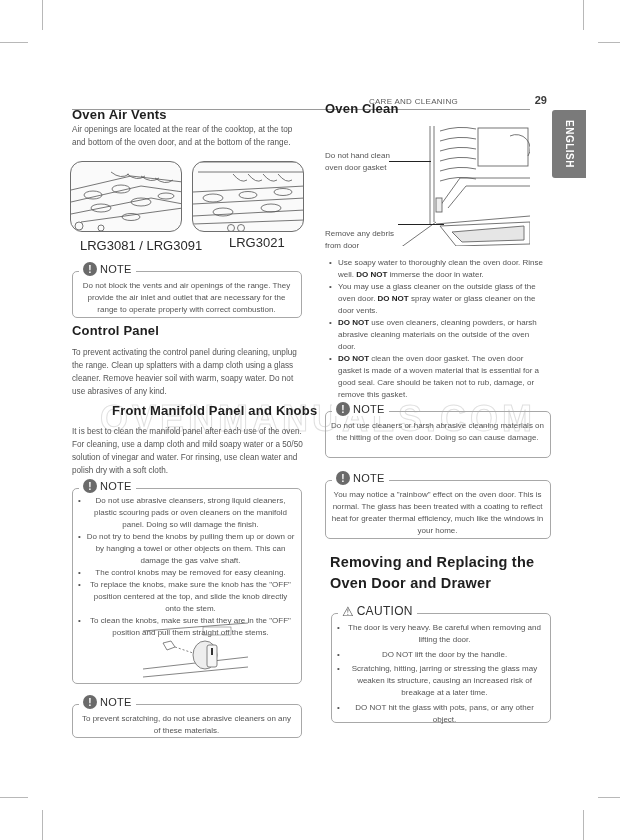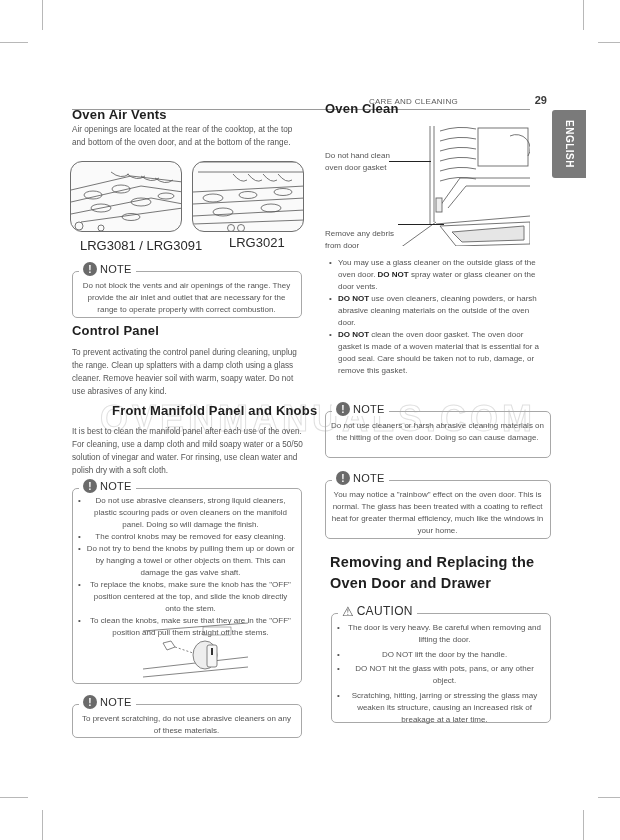--- a/index.html
+++ b/index.html
@@ -150,22 +150,22 @@
 
 
 <div class="note" style="left:72px;top:488px;width:230px;height:196px;">
   <div class="note-head">
     <span class="bang">!</span>
     <span class="label">NOTE</span>
   </div>
   <div class="note-body" style="padding-top:6px;">
     <ul>
       <li>Do not use abrasive cleansers, strong liquid cleaners, plastic scouring pads or oven cleaners on the manifold panel. Doing so will damage the finish.</li>
+      <li>Do not try to bend the knobs by pulling them up or down or by hanging a towel or other objects on them. This can damage the gas valve shaft.</li>
       <li>The control knobs may be removed for easy cleaning.</li>
-      <li>Do not try to bend the knobs by pulling them up or down or by hanging a towel or other objects on them. This can damage the gas valve shaft.</li>
       <li>To replace the knobs, make sure the knob has the "OFF" position centered at the top, and slide the knob directly onto the stem.</li>
       <li>To clean the knobs, make sure that they are in the "OFF" position and pull them straight off the stems.</li>
     </ul>
   </div>
   <svg style="position:absolute;left:70px;top:132px;" width="110" height="60" viewBox="0 0 110 60">
     <g fill="none" stroke="#666" stroke-width="0.8">
       <path d="M0 10 L105 2"></path>
         <path d="M0 48 L105 36"></path>
         <path d="M0 56 L105 46"></path>
       <rect x="60" y="6" width="28" height="8" stroke-width="0.5"></rect>
@@ -207,20 +207,21 @@
     <path d="M36 96 L0 122"></path>
   </g>
 </svg>
 <line></line>
 <div style="position:absolute;left:389px;top:161px;width:42px;height:1px;background:#222;"></div>
 <div style="position:absolute;left:398px;top:224px;width:46px;height:1px;background:#222;"></div>
 <p class="callout" style="left:325px;top:150px;width:70px;">Do not hand clean oven door gasket</p>
 <p class="callout" style="left:325px;top:228px;width:70px;">Remove any debris from door</p>
 
 <ul class="bullets" style="left:329px;top:257px;width:220px;">
+  <li><span>Use soapy water to thoroughly clean the oven door. Rinse well. </span><span class="dn">DO NOT</span><span> immerse the door in water.</span></li>
   <li><span>You may use a glass cleaner on the outside glass of the oven door. </span><span class="dn">DO NOT</span><span> spray water or glass cleaner on the door vents.</span></li>
   <li><span class="dn">DO NOT</span><span> use oven cleaners, cleaning powders, or harsh abrasive cleaning materials on the outside of the oven door.</span></li>
   <li><span class="dn">DO NOT</span><span> clean the oven door gasket. The oven door gasket is made of a woven material that is essential for a good seal. Care should be taken not to rub, damage, or remove this gasket.</span></li>
 </ul>
 
 
 <div class="note" style="left:325px;top:411px;width:226px;height:47px;">
   <div class="note-head">
     <span class="bang">!</span>
     <span class="label">NOTE</span>
@@ -245,20 +246,20 @@
 
 <div class="note" style="left:331px;top:613px;width:220px;height:110px;">
   <div class="note-head">
     <span class="warn">⚠</span>
     <span class="label" style="font-size:12px;">CAUTION</span>
   </div>
   <div class="note-body">
     <ul class="spaced">
       <li>The door is very heavy. Be careful when removing and lifting the door.</li>
       <li>DO NOT lift the door by the handle.</li>
+      <li>Scratching, hitting, jarring or stressing the glass may weaken its structure, causing an increased risk of breakage at a later time.</li>
       <li>DO NOT hit the glass with pots, pans, or any other object.</li>
-      <li>Scratching, hitting, jarring or stressing the glass may weaken its structure, causing an increased risk of breakage at a later time.</li>
     </ul>
   </div>
 </div>
 
 
 
 
 </body></html>

